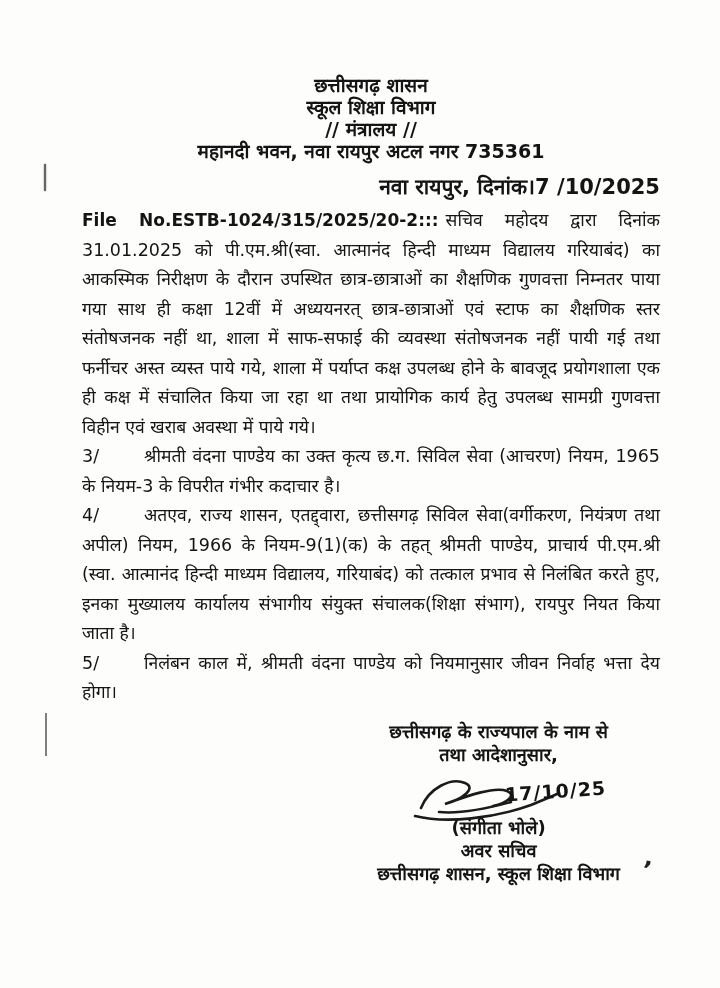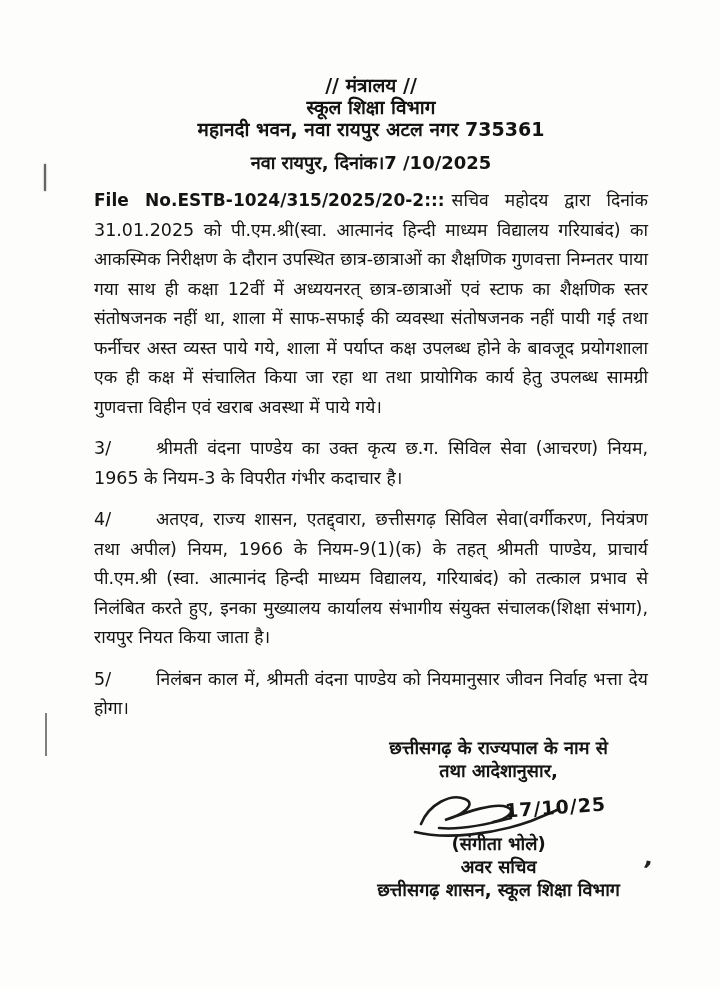--- a/index.html
+++ b/index.html
@@ -18,32 +18,32 @@
   }
   .doc {
     position: absolute;
     top: 74px; left: 82px; right: 60px;
   }
   
   .hdr { text-align: center; font-weight: bold; font-size: 19px; line-height: 22px; }
   .hdr div { white-space: nowrap; }
   
   .dateline {
-    text-align: center;
+    text-align: right;
     font-weight: bold;
-    font-size: 18px;
+    font-size: 21px;
     margin-top: 10px;
     margin-bottom: 6px;
   }
   
   .para {
     font-size: 17.5px;
     line-height: 29.5px;
     text-align: justify;
-    margin: 12px;
+    margin: 0;
   }
   .pnum { display: inline-block; width: 62px; }
   .fileno { font-weight: bold; margin-right: 7px; font-size: 17px; }
   
   .signoff {
     width: fit-content;
     margin: 12px 40px 0 auto;
     text-align: center;
     font-weight: bold;
     font-size: 18px;
@@ -78,22 +78,23 @@
 
 <div class="page">
 
   <div class="artifact artifact-1"></div>
   <div class="artifact artifact-2"></div>
   <div class="artifact-comma">’</div>
 
   <div class="doc">
 
     <div class="hdr">
+      <div>छत्तीसगढ़ शासन</div>
+      <div>स्कूल शिक्षा विभाग</div>
       <div>// मंत्रालय //</div>
-      <div>स्कूल शिक्षा विभाग</div>
       <div>महानदी भवन, नवा रायपुर अटल नगर 735361</div>
     </div>
 
     <div class="dateline">नवा रायपुर, दिनांक।7 /10/2025</div>
 
     <p class="para"><span class="fileno">File No.ESTB-1024/315/2025/20-2:::</span><span>सचिव महोदय द्वारा दिनांक 31.01.2025 को पी.एम.श्री(स्वा. आत्मानंद हिन्दी माध्यम विद्यालय गरियाबंद) का आकस्मिक निरीक्षण के दौरान उपस्थित छात्र-छात्राओं का शैक्षणिक गुणवत्ता निम्नतर पाया गया साथ ही कक्षा 12वीं में अध्ययनरत् छात्र-छात्राओं एवं स्टाफ का शैक्षणिक स्तर संतोषजनक नहीं था, शाला में साफ-सफाई की व्यवस्था संतोषजनक नहीं पायी गई तथा फर्नीचर अस्त व्यस्त पाये गये, शाला में पर्याप्त कक्ष उपलब्ध होने के बावजूद प्रयोगशाला एक ही कक्ष में संचालित किया जा रहा था तथा प्रायोगिक कार्य हेतु उपलब्ध सामग्री गुणवत्ता विहीन एवं खराब अवस्था में पाये गये।</span></p>
 
 
     <p class="para"><span class="pnum">3/</span><span>श्रीमती वंदना पाण्डेय का उक्त कृत्य छ.ग. सिविल सेवा (आचरण) नियम, 1965 के नियम-3 के विपरीत गंभीर कदाचार है।</span></p>
 

